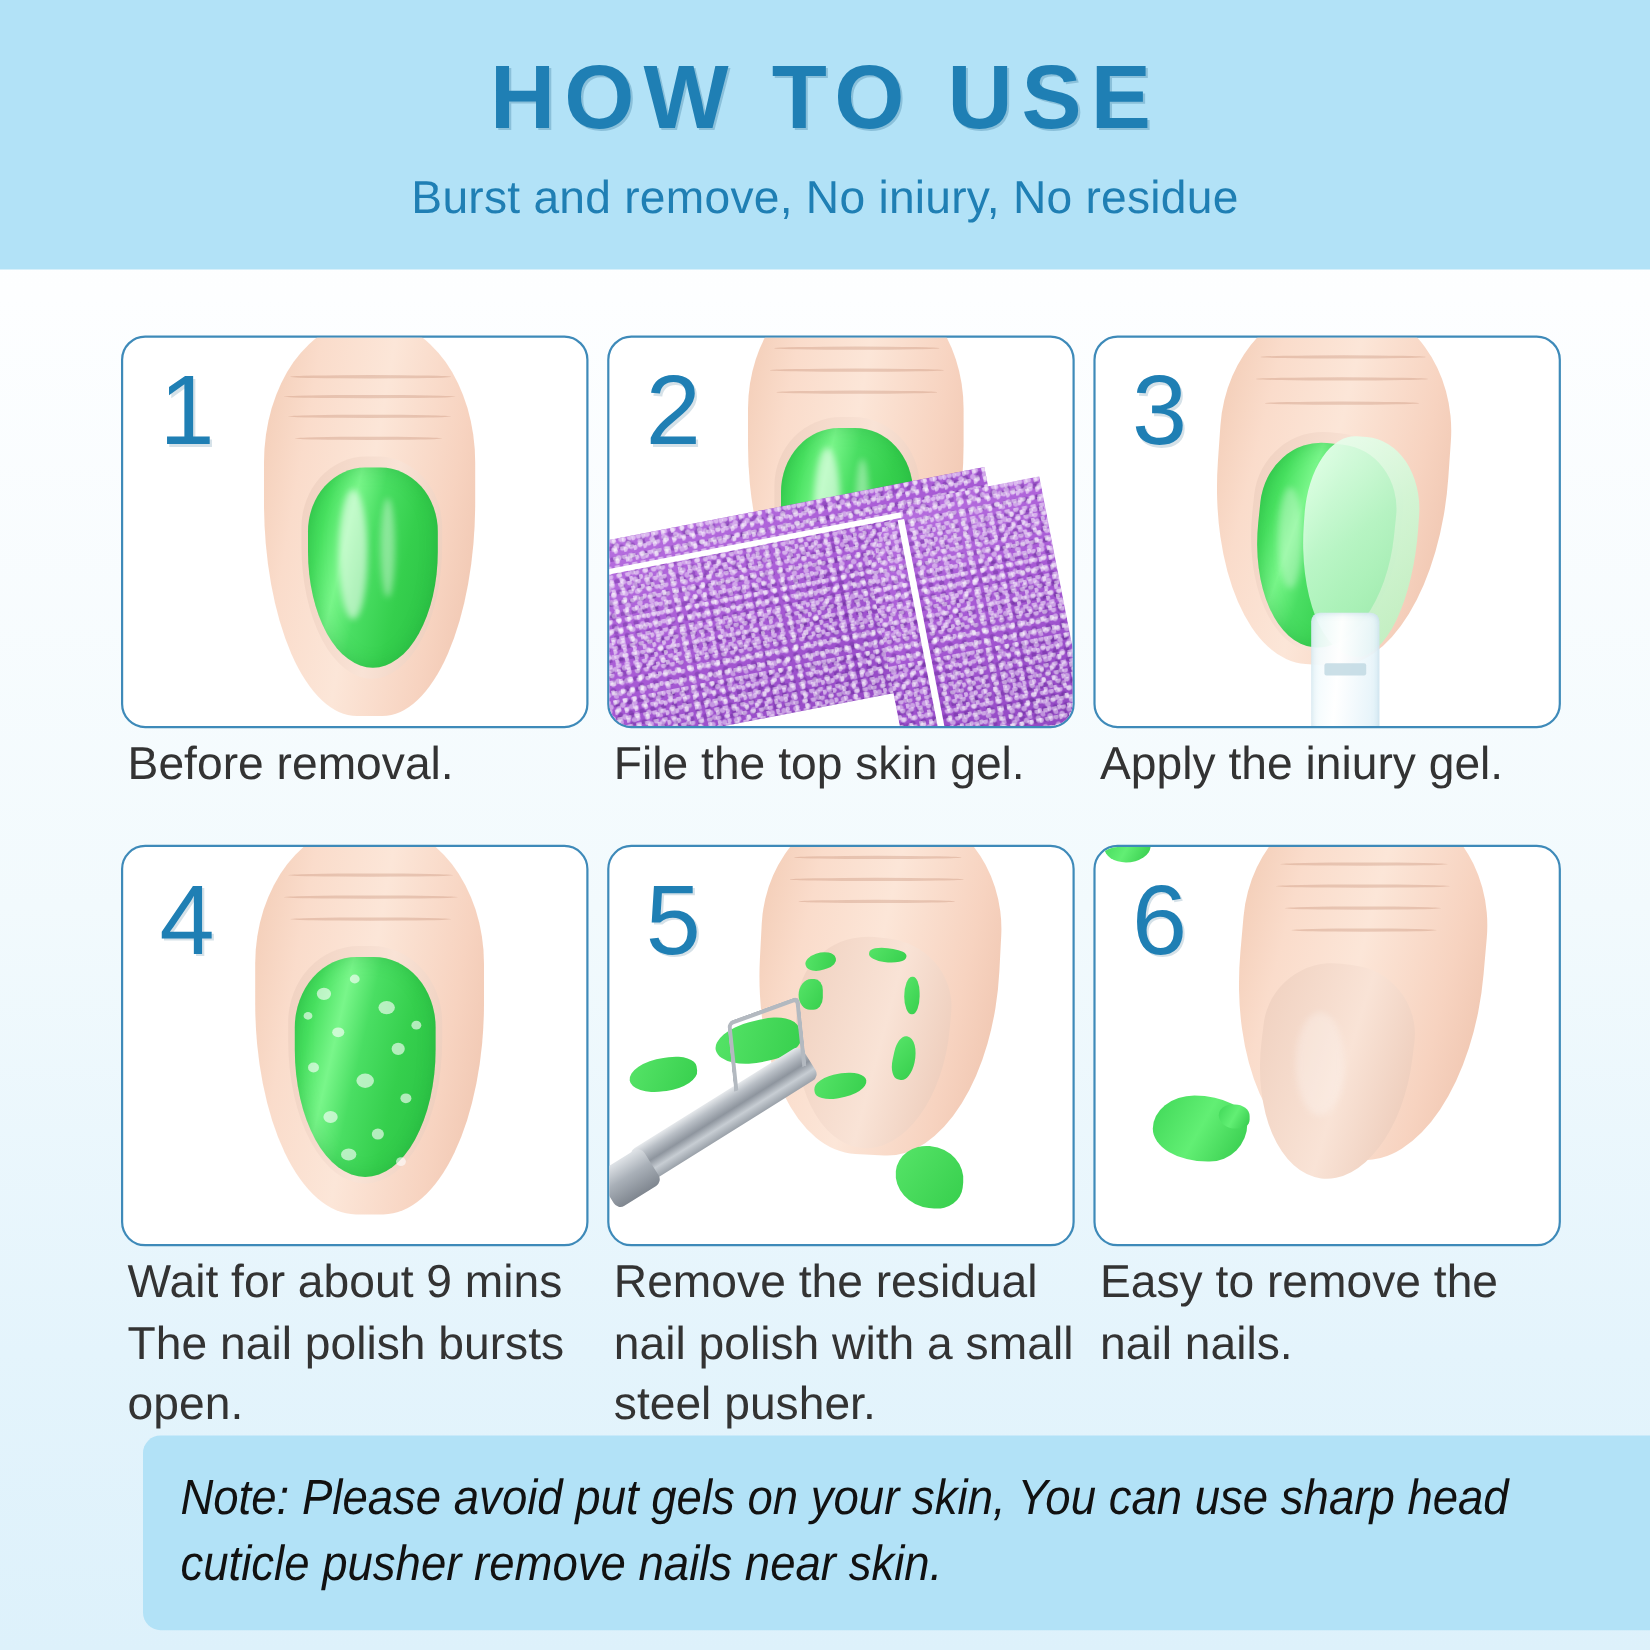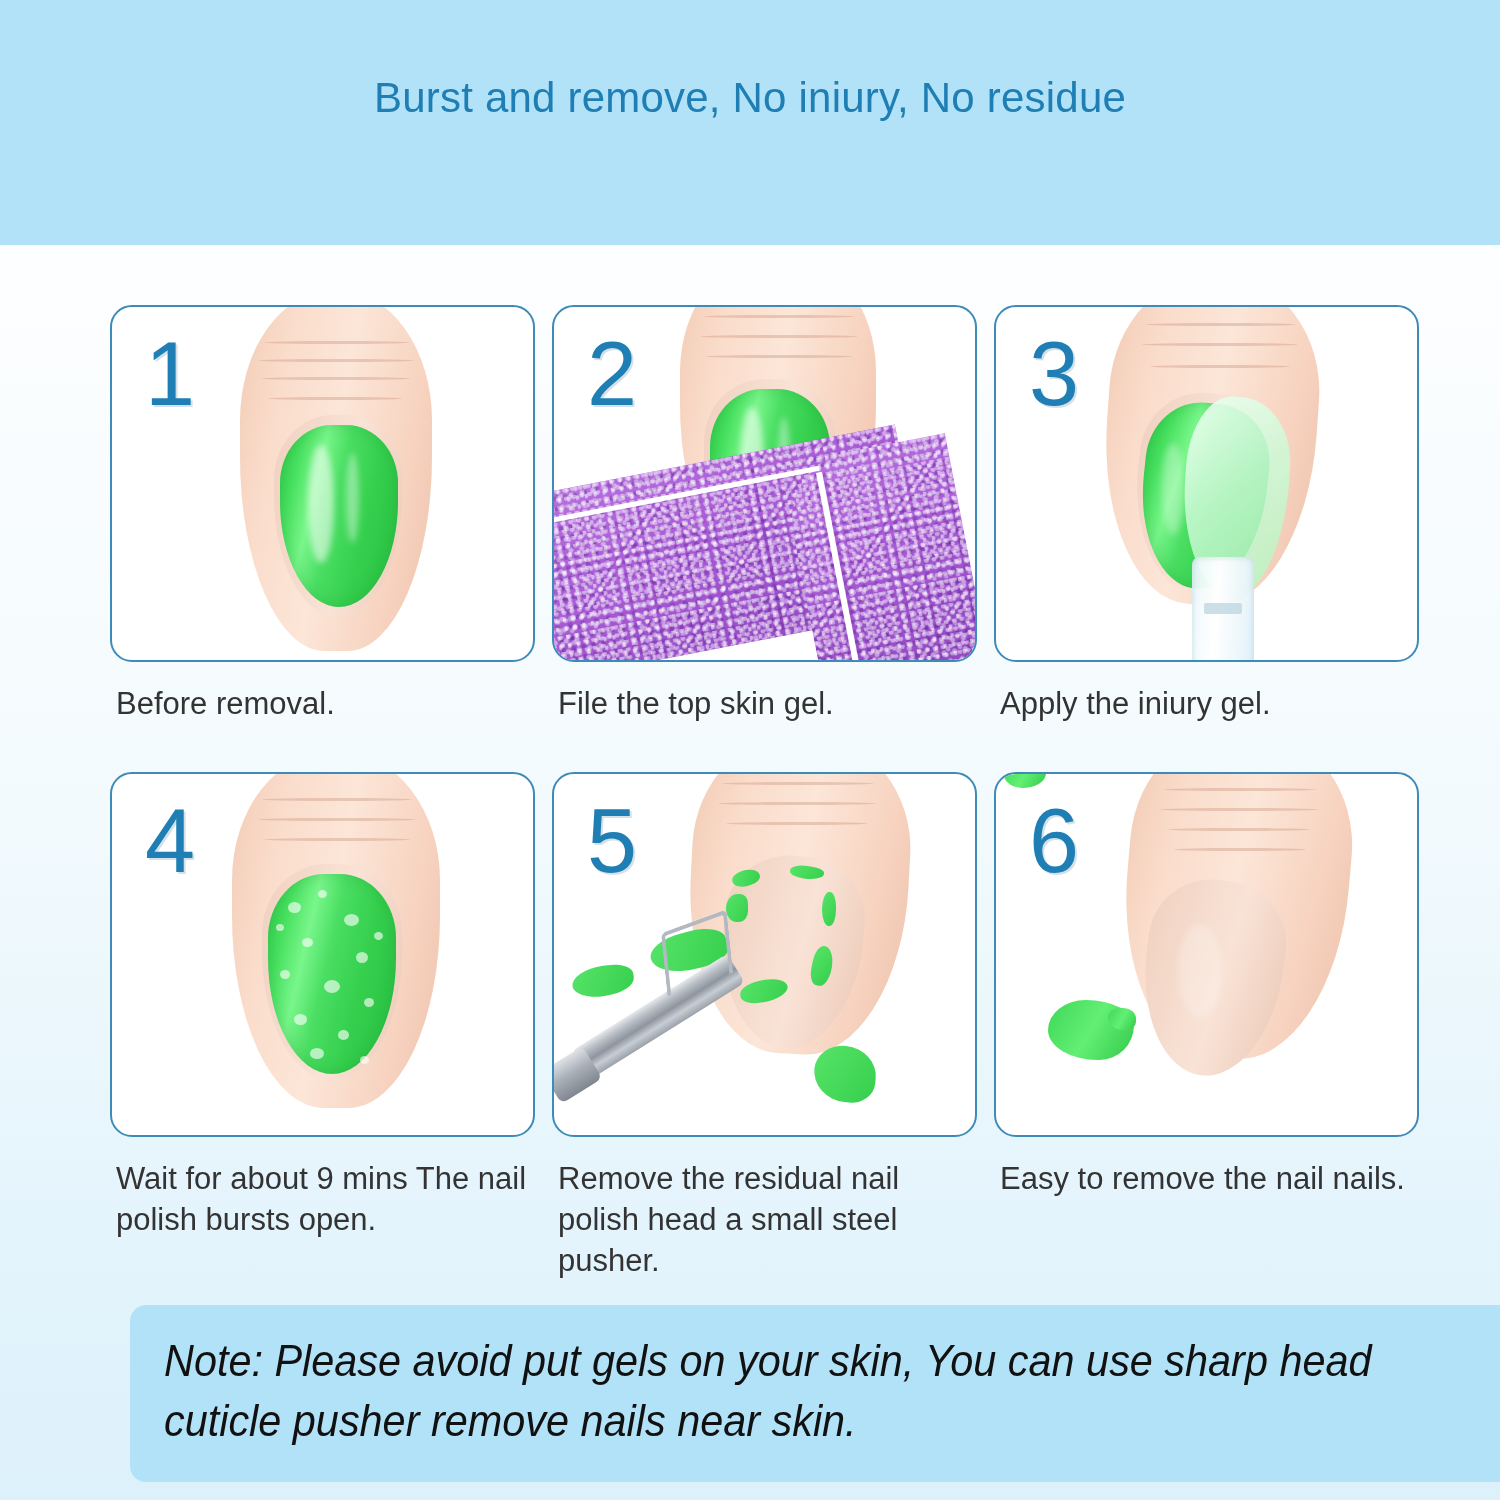--- a/index.html
+++ b/index.html
@@ -43,21 +43,21 @@
     overflow:hidden;
   }
   .row.r2 .card { height:365px; }
 
   .step-num {
     position:absolute; left:33px; top:22px;
     font-size:90px; font-weight:400; color:#1f7fb4; line-height:1;
     z-index:9; text-shadow:2px 2px 0 rgba(20,90,130,.18);
   }
   .caption {
-    margin-top:22px; font-size:31px; color:#333333; line-height:1.32;
+    margin-top:4px; font-size:42px; color:#333333; line-height:1.32;
     padding-left:6px;
   }
 
   
   .scene { position:absolute; inset:0; }
 
   .finger {
     position:absolute;
     background:linear-gradient(100deg,#f2cbb4 0%,#fadccb 22%,#fce6d8 48%,#f7d3c0 78%,#eec3ad 100%);
     border-radius:48% 48% 44% 44% / 36% 36% 54% 54%;
@@ -156,20 +156,21 @@
     font-family:"Liberation Sans Narrow","Liberation Sans", sans-serif;
     font-style:italic; font-size:45px; line-height:1.34; color:#111111;
     font-stretch:condensed;
     transform:scaleX(.92); transform-origin:left center;
   }
 </style>
 </head>
 <body>
 
 <div class="header">
+  <div class="title">HOW  TO  USE</div>
   <div class="subtitle">Burst and remove, No iniury, No residue</div>
 </div>
 
 <div class="grid">
 
   <div class="row r1">
 
     <div class="cell">
       <div class="card">
         <div class="scene">
@@ -283,21 +284,21 @@
           <div class="residue" style="left:96px;top:158px;width:78px;height:38px;border-radius:50% 45% 40% 60%;transform:rotate(-14deg);"></div>
           <div class="residue" style="left:18px;top:192px;width:62px;height:30px;border-radius:55% 40% 50% 48%;transform:rotate(-8deg);"></div>
           <div class="residue" style="left:260px;top:272px;width:62px;height:56px;border-radius:48% 55% 40% 56%;transform:rotate(6deg);"></div>
 
           <div class="pusher-handle" style="left:12px;top:226px;width:184px;height:34px;transform:rotate(-32deg);"></div>
           <div class="pusher-cap" style="left:-6px;top:282px;width:48px;height:38px;transform:rotate(-32deg);"></div>
           <div class="pusher-loop" style="left:108px;top:148px;width:70px;height:62px;transform:rotate(-20deg) skewX(-14deg);border-radius:6px 6px 0 0;"></div>
         </div>
         <div class="step-num">5</div>
       </div>
-      <div class="caption">Remove the residual nail polish head a small steel pusher.</div>
+      <div class="caption">Remove the residual nail polish with a small steel pusher.</div>
     </div>
 
     <div class="cell">
       <div class="card">
         <div class="scene">
           <div class="finger" style="left:130px;top:-46px;width:222px;height:330px;transform:rotate(5deg);"></div>
           <div class="knuckle" style="left:168px;top:14px;width:152px;"></div>
           <div class="knuckle" style="left:164px;top:34px;width:158px;"></div>
           <div class="knuckle" style="left:172px;top:54px;width:142px;"></div>
           <div class="knuckle" style="left:178px;top:74px;width:132px;"></div>

